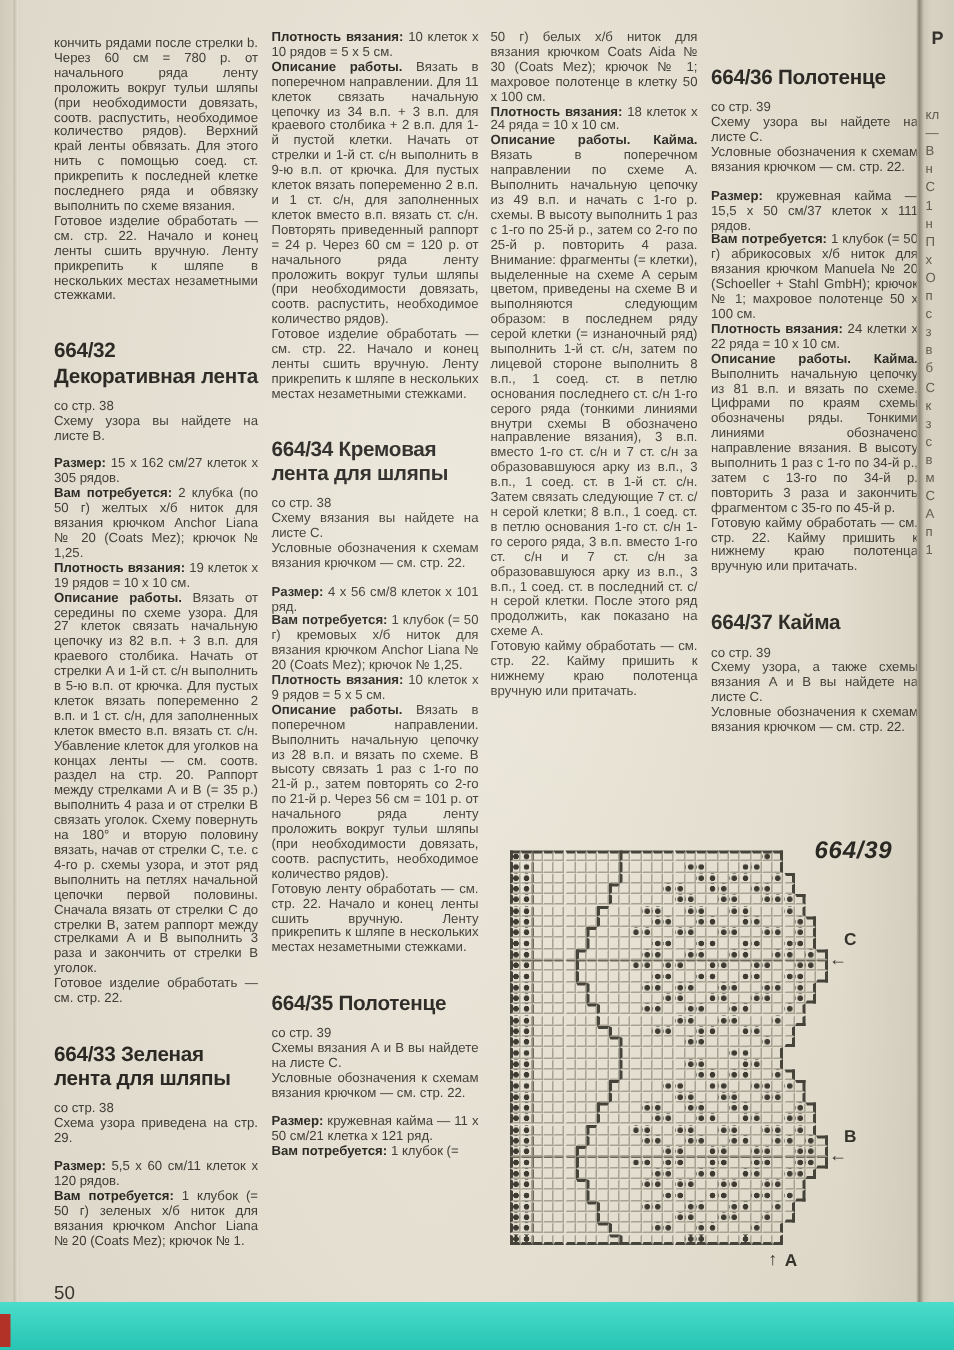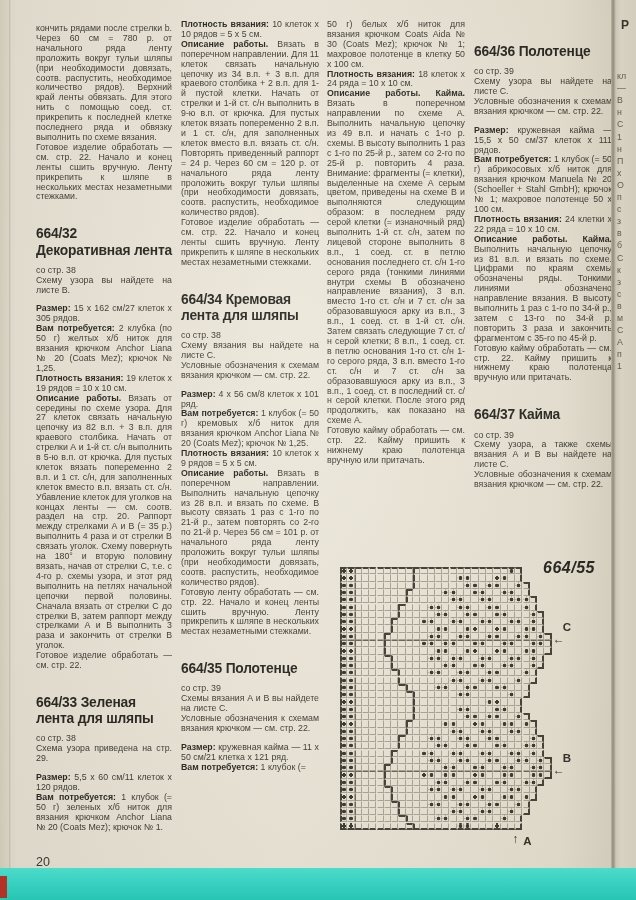--- a/index.html
+++ b/index.html
@@ -98,21 +98,21 @@
       <p><b>Плотность вязания:</b> 24 клетки х 22 ряда = 10 х 10 см.</p>
       <p><b>Описание работы. Кайма.</b> Выполнить начальную цепочку из 81 в.п. и вязать по схеме. Цифрами по краям схемы обозначены ряды. Тонкими линиями обозначено направление вязания. В высоту выполнить 1 раз с 1-го по 34-й р., затем с 13-го по 34-й р. повторить 3 раза и закончить фрагментом с 35-го по 45-й р.</p>
       <p>Готовую кайму обработать — см. стр. 22. Кайму пришить к нижнему краю полотенца вручную или притачать.</p>
       <h3>664/37 Кайма</h3>
       <p>со стр. 39</p>
       <p>Схему узора, а также схемы вязания А и В вы найдете на листе С.</p>
       <p>Условные обозначения к схемам вязания крючком — см. стр. 22.</p>
     </div>
 
   <div id="chart">
-    <div class="chart-label">664/55</div>
+    <div class="chart-label">664/39</div>
   <div class="cc dot" style="left: 0px; top: 0px; border-left: 2px solid rgb(70, 67, 59); border-top: 2px solid rgb(70, 67, 59);"></div>
       <div class="cc dot" style="left: 7.3px; top: 0px; border-top: 2px solid rgb(70, 67, 59);"></div>
       <div class="cc" style="left: 14.6px; top: 0px; border-top: 2px solid rgb(70, 67, 59); border-left: 1px solid rgb(109, 103, 89);"></div>
       <div class="cc" style="left: 21.9px; top: 0px; border-top: 2px solid rgb(70, 67, 59);"></div>
       <div class="cc" style="left: 29.2px; top: 0px; border-top: 2px solid rgb(70, 67, 59);"></div>
       <div class="cc" style="left: 36.5px; top: 0px; border-top: 2px solid rgb(70, 67, 59);"></div>
       <div class="cc" style="left: 43.8px; top: 0px; border-top: 2px solid rgb(70, 67, 59);"></div>
       <div class="cc" style="left: 51.1px; top: 0px; border-top: 2px solid rgb(70, 67, 59);"></div>
       <div class="cc" style="left: 58.4px; top: 0px; border-top: 2px solid rgb(70, 67, 59);"></div>
       <div class="cc" style="left: 65.7px; top: 0px; border-top: 2px solid rgb(70, 67, 59);"></div>
@@ -1112,14 +1112,14 @@
       <div class="ltr" style="top: 301.9px;">в</div>
       <div class="ltr" style="top: 314px;">м</div>
       <div class="ltr" style="top: 326.1px;">С</div>
       <div class="ltr" style="top: 338.2px;">А</div>
       <div class="ltr" style="top: 350.3px;">п</div>
       <div class="ltr" style="top: 362.4px;">1</div>
     </div>
 
   <div class="teal-band"></div>
   <div class="red-corner"></div>
-  <div class="page-number">20</div>
+  <div class="page-number">50</div>
 </div>
 
 </body></html>

